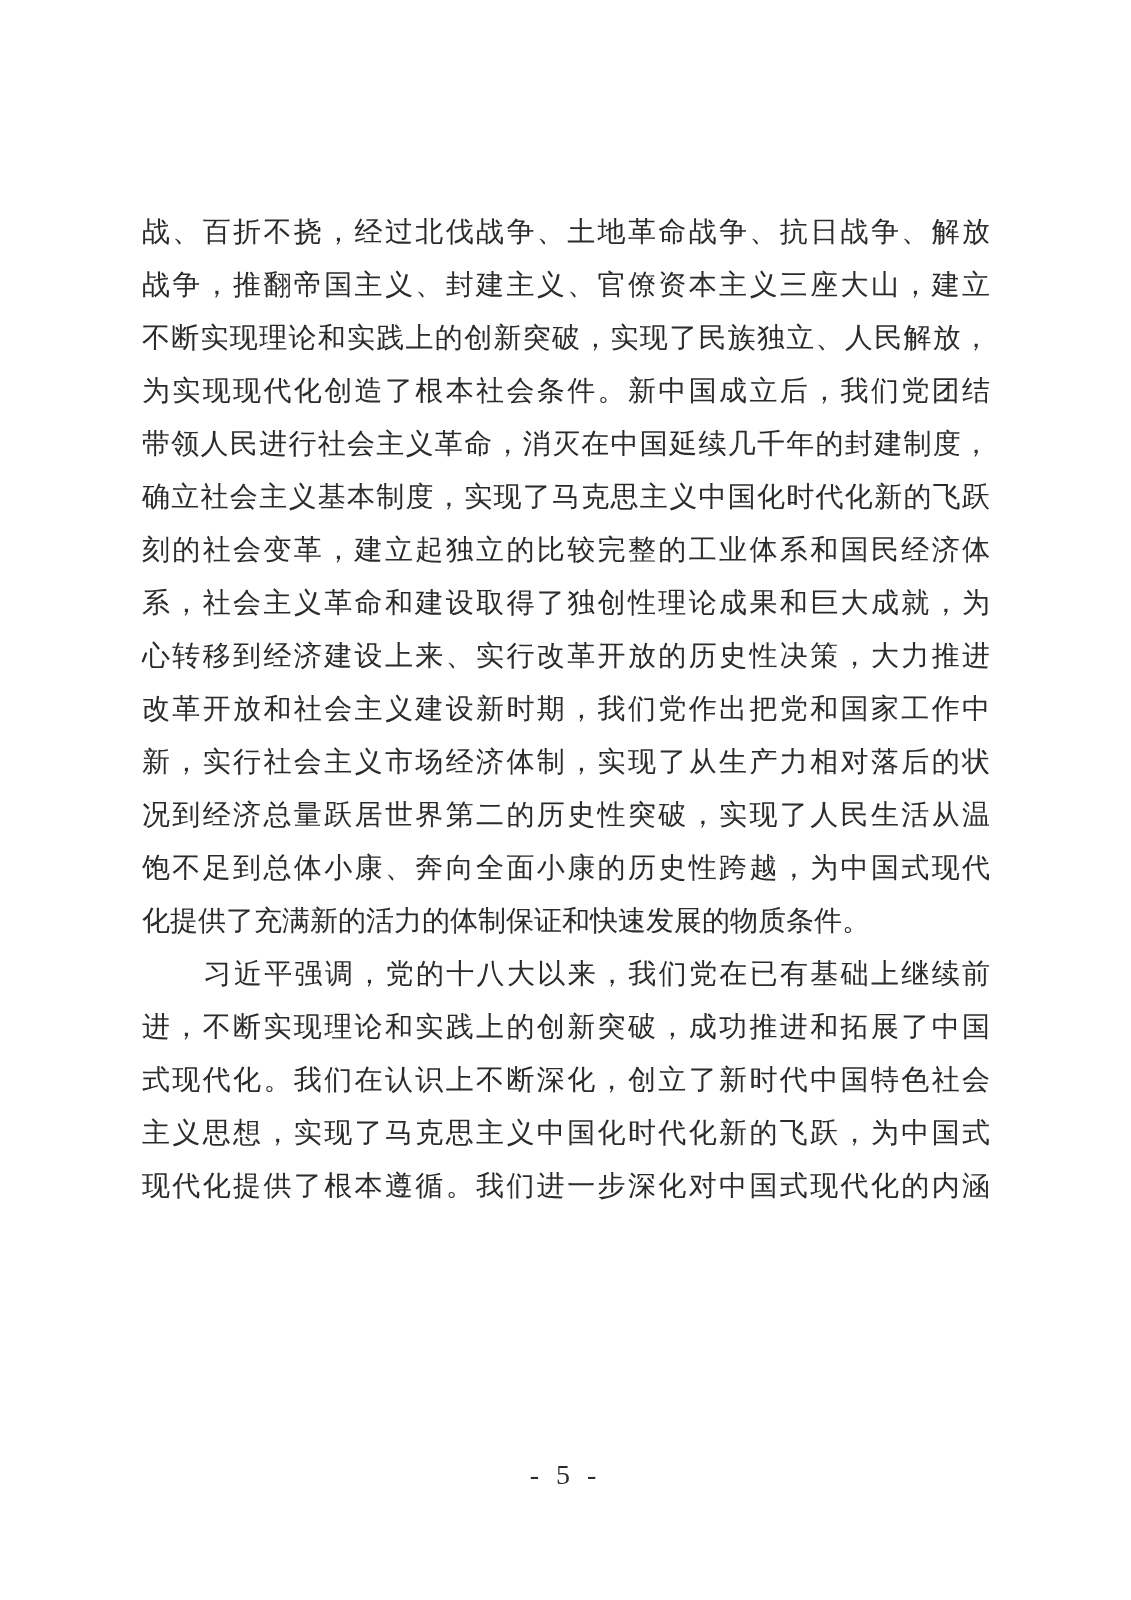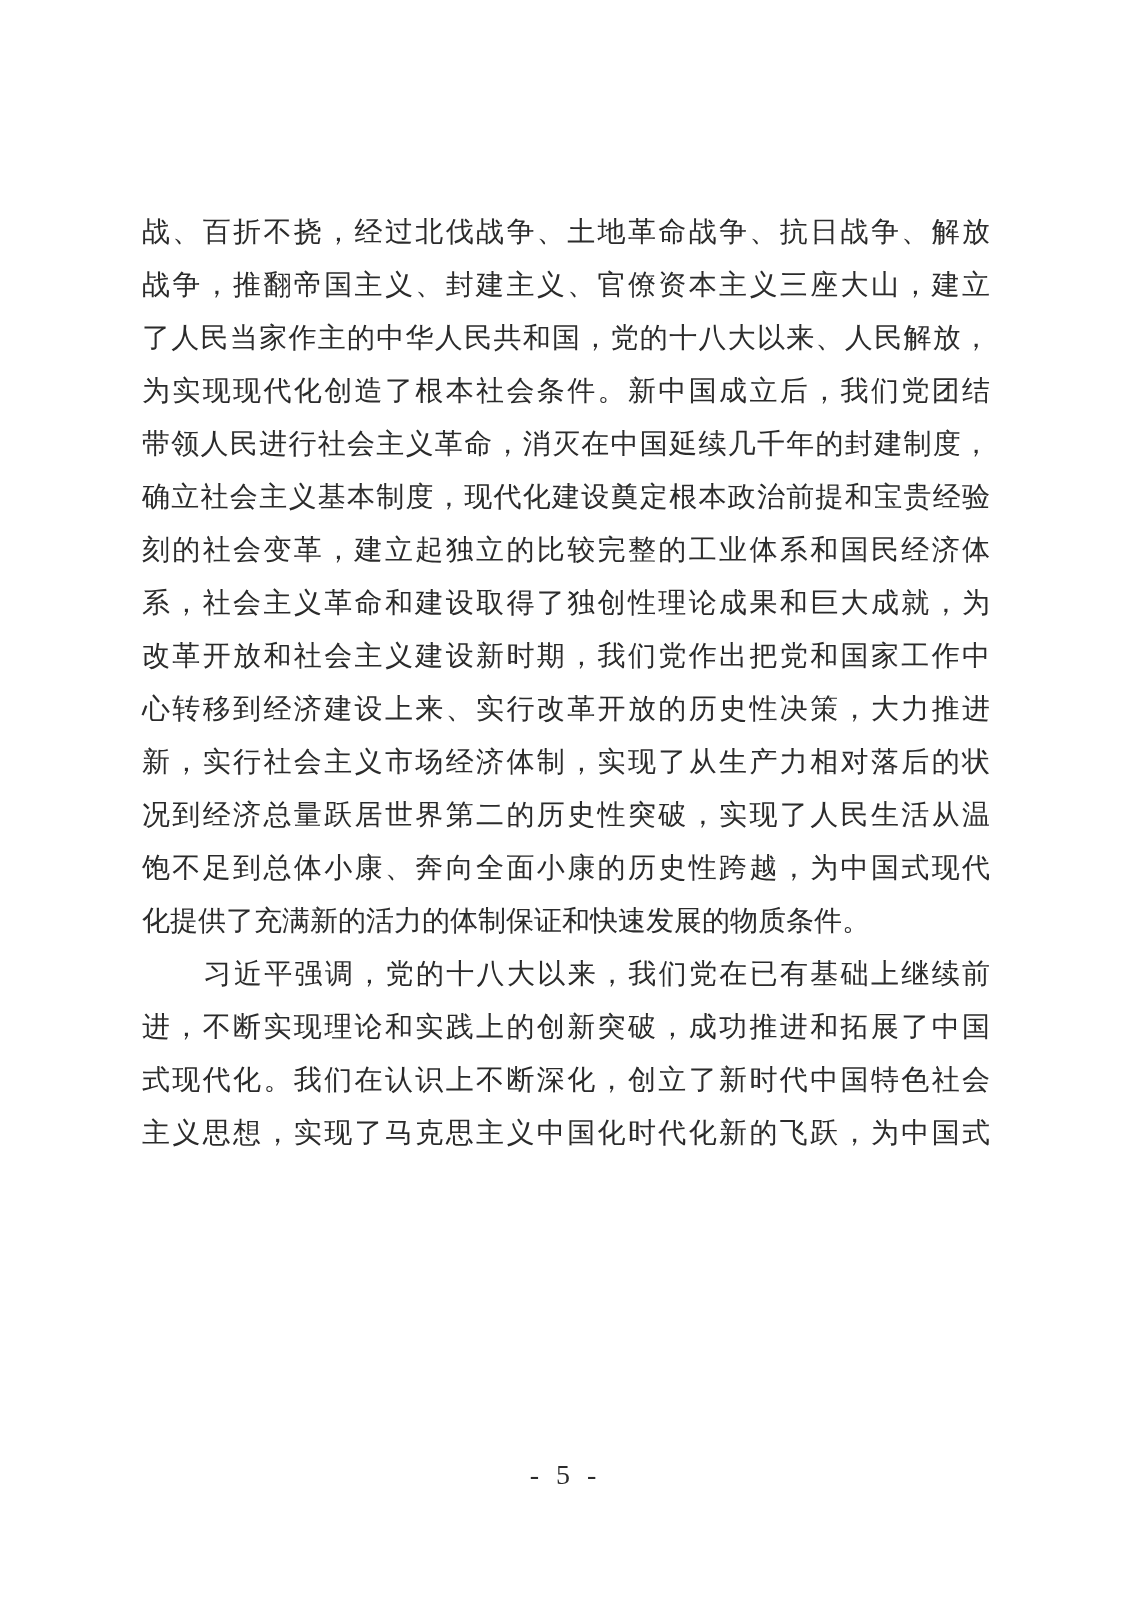--- a/index.html
+++ b/index.html
@@ -50,31 +50,32 @@
     letter-spacing: 5px;
   }
 </style>
 </head>
 <body>
 
 <div class="page">
   <div class="text-block">
     <div class="line">战、百折不挠，经过北伐战争、土地革命战争、抗日战争、解放</div>
     <div class="line">战争，推翻帝国主义、封建主义、官僚资本主义三座大山，建立</div>
-    <div class="line">了人民当家作主的中华人民共和国，党的十八大以来、人民解放，</div>
+    <div class="line">不断实现理论和实践上的创新突破，实现了民族独立、人民解放，</div>
     <div class="line">为实现现代化创造了根本社会条件。新中国成立后，我们党团结</div>
     <div class="line">带领人民进行社会主义革命，消灭在中国延续几千年的封建制度，</div>
-    <div class="line">确立社会主义基本制度，现代化建设奠定根本政治前提和宝贵经验</div>
+    <div class="line">确立社会主义基本制度，实现了马克思主义中国化时代化新的飞跃</div>
     <div class="line">刻的社会变革，建立起独立的比较完整的工业体系和国民经济体</div>
     <div class="line">系，社会主义革命和建设取得了独创性理论成果和巨大成就，为</div>
+    <div class="line">心转移到经济建设上来、实行改革开放的历史性决策，大力推进</div>
     <div class="line">改革开放和社会主义建设新时期，我们党作出把党和国家工作中</div>
-    <div class="line">心转移到经济建设上来、实行改革开放的历史性决策，大力推进</div>
     <div class="line">新，实行社会主义市场经济体制，实现了从生产力相对落后的状</div>
     <div class="line">况到经济总量跃居世界第二的历史性突破，实现了人民生活从温</div>
     <div class="line">饱不足到总体小康、奔向全面小康的历史性跨越，为中国式现代</div>
     <div class="line para-end">化提供了充满新的活力的体制保证和快速发展的物质条件。</div>
     <div class="line indent">习近平强调，党的十八大以来，我们党在已有基础上继续前</div>
     <div class="line">进，不断实现理论和实践上的创新突破，成功推进和拓展了中国</div>
     <div class="line">式现代化。我们在认识上不断深化，创立了新时代中国特色社会</div>
     <div class="line">主义思想，实现了马克思主义中国化时代化新的飞跃，为中国式</div>
+    <div class="line">现代化提供了根本遵循。我们进一步深化对中国式现代化的内涵</div>
   </div>
   <div class="page-number">- 5 -</div>
 </div>
 
 </body></html>

